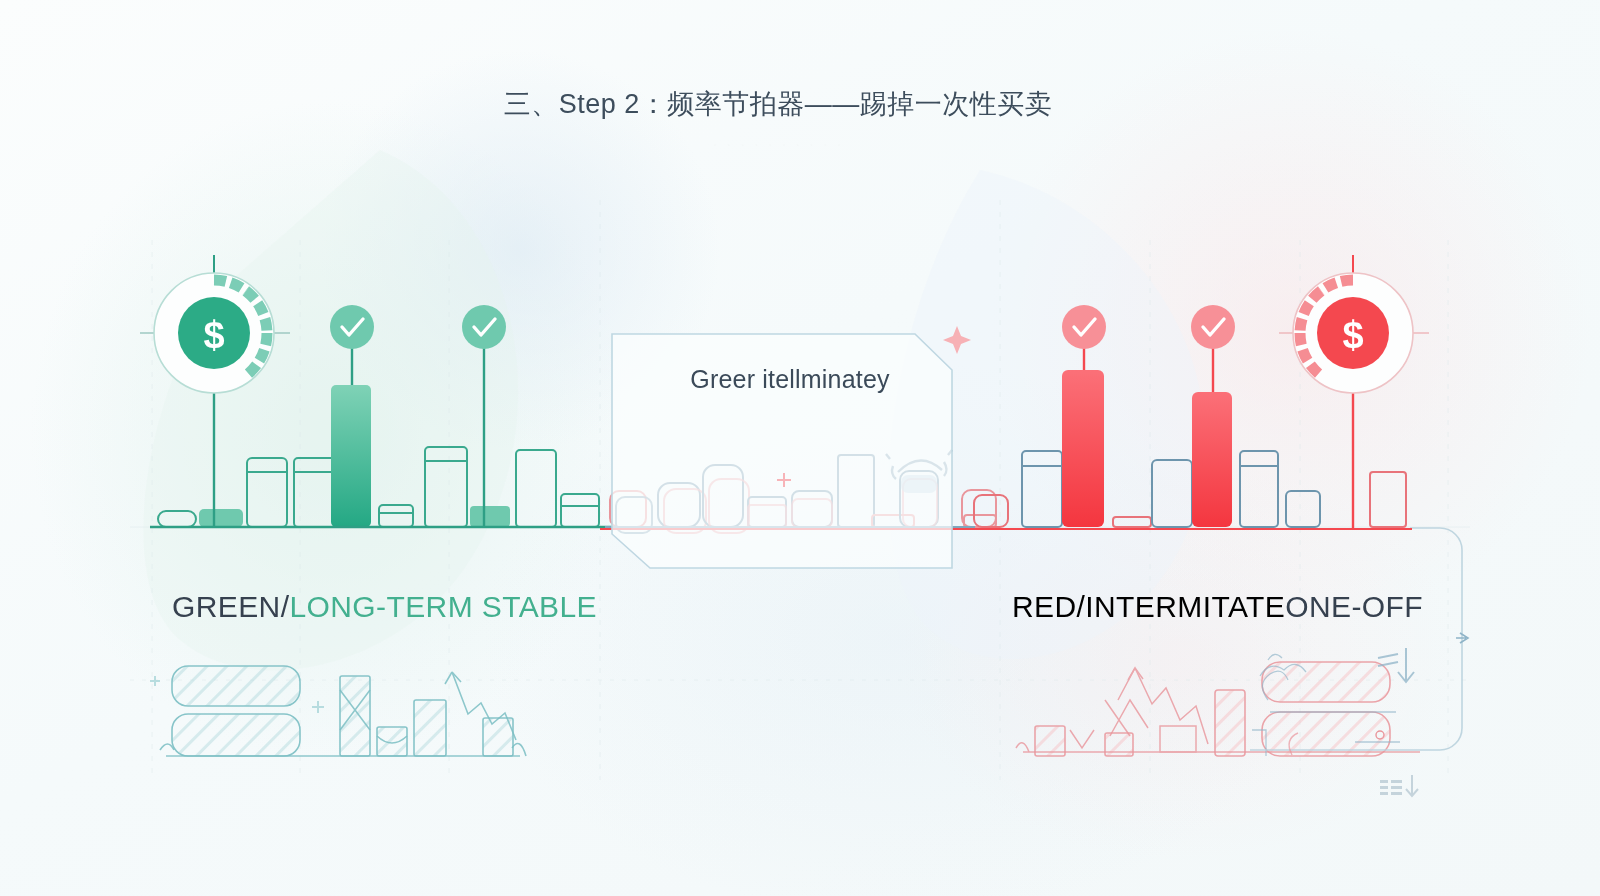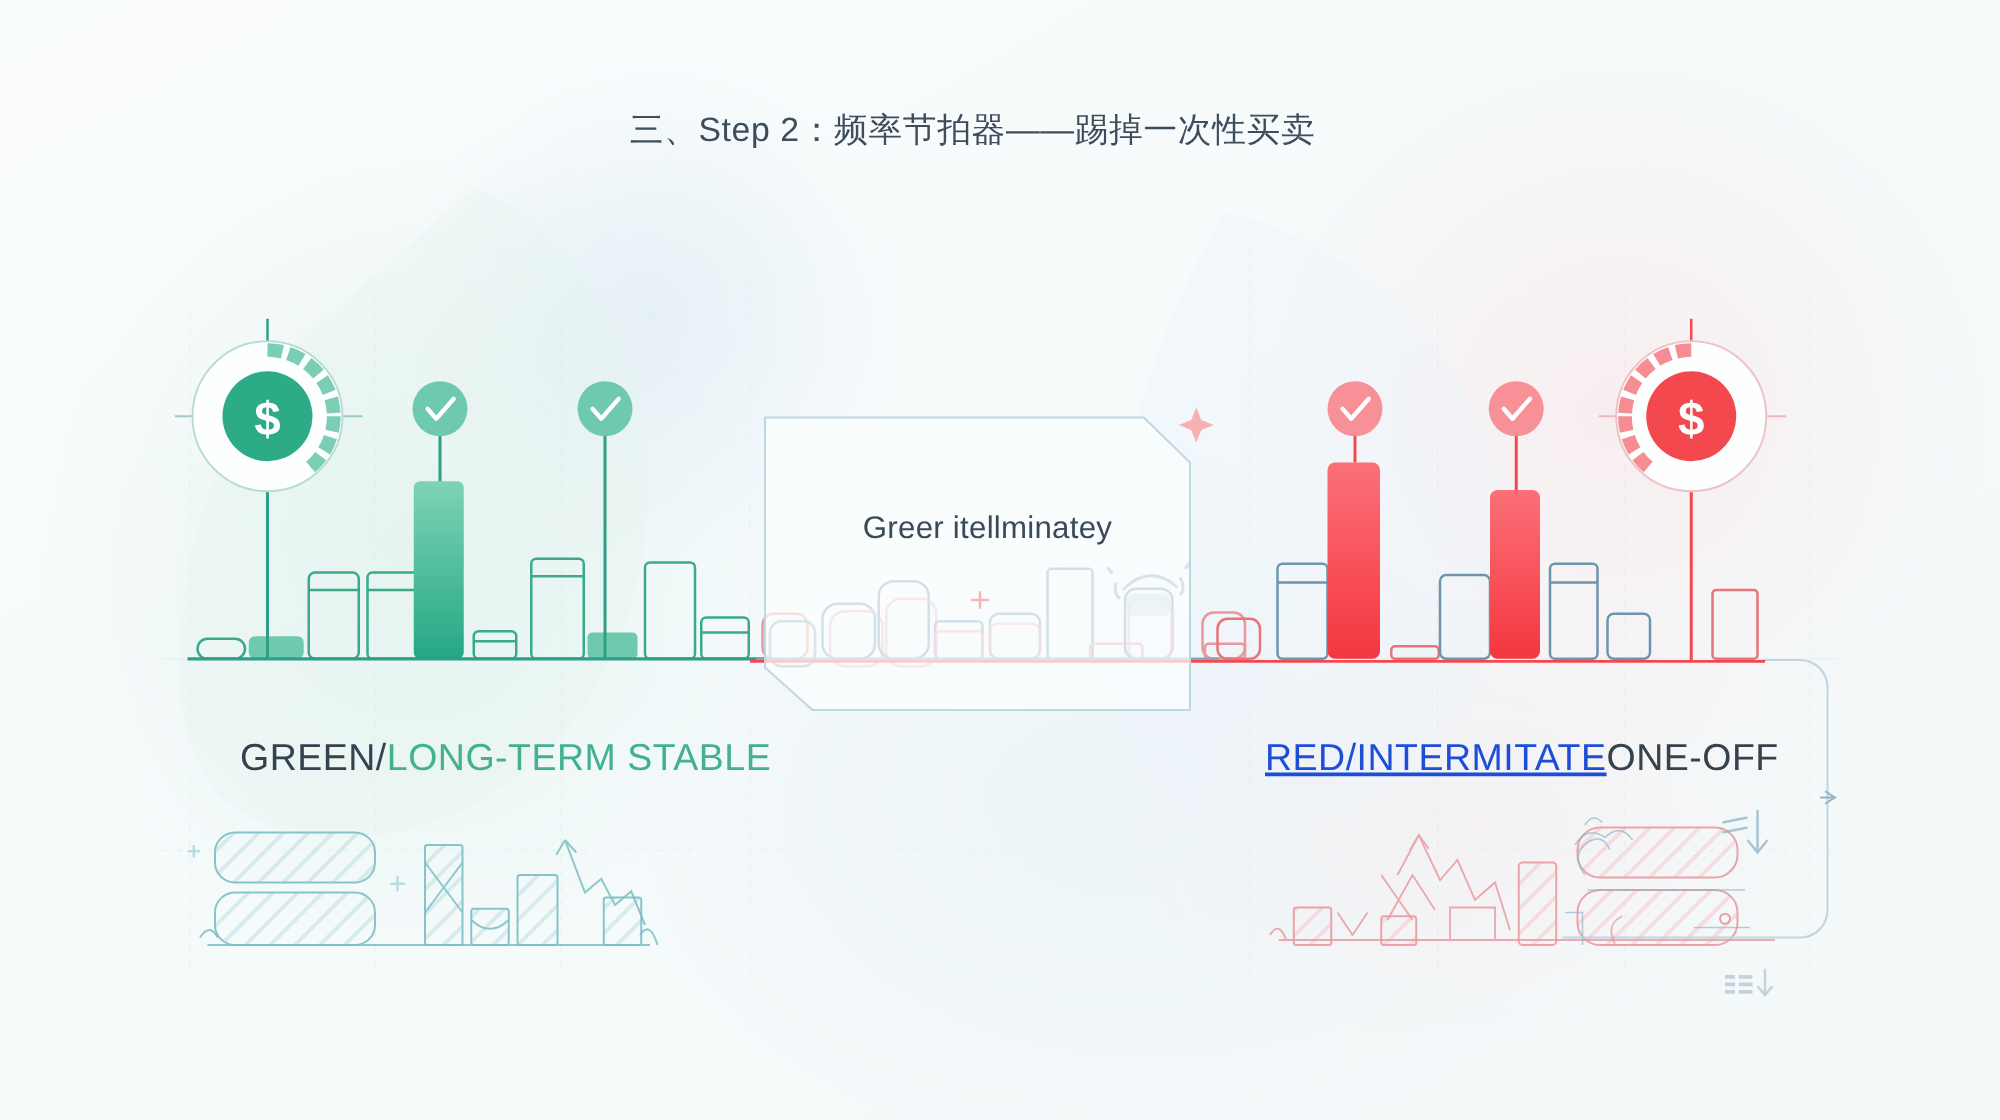--- a/index.html
+++ b/index.html
@@ -25,32 +25,31 @@
   #page-subtitle{
     margin-top:14px;font-size:16px;color:#f3f7f7;letter-spacing:2px;
     opacity:.55;
   }
 
   
   .caption{
     position:absolute;font-size:30px;letter-spacing:.4px;font-weight:400;
     white-space:nowrap;
   }
-  #caption-green{left:172px;top:590px;margin-left:20px;}
+  #caption-green{left:172px;top:590px;}
   #caption-red{left:1012px;top:590px;}
   .cap-dark{color:#36414f;}
   .cap-green{color:#43b08f;}
-  .cap-red{color:#1d4ed8;text-decoration:underline;}
+  .cap-red{color:#000000;}
 
   
   #callout-text{
     position:absolute;left:640px;top:362px;width:300px;
     text-align:center;color:#3b4a59;font-size:25px;line-height:34px;
     letter-spacing:.2px;
-    margin-top:43px;
   }
 </style>
 </head>
 <body>
 
 <div id="stage">
 
   <svg id="bg" class="layer" viewBox="0 0 1600 896">
     <defs>
       <linearGradient id="bgGrad" x1="0" y1="0" x2="1" y2="1">

